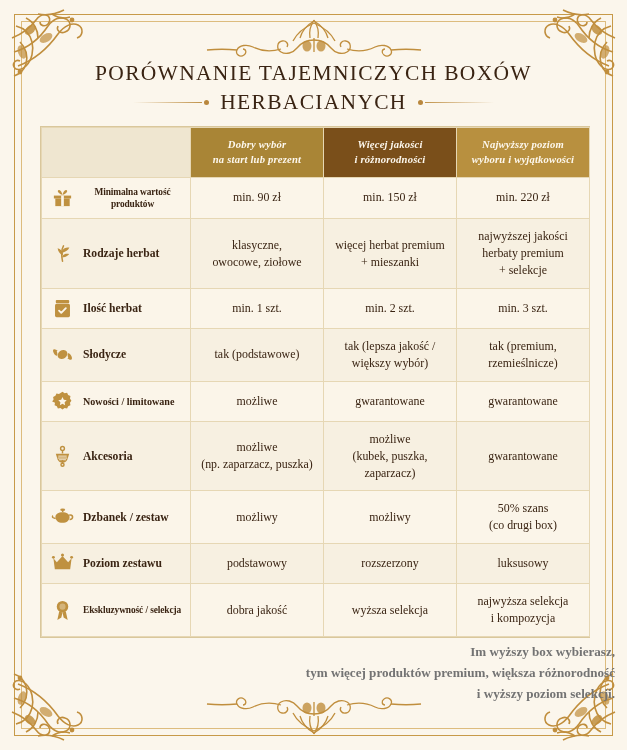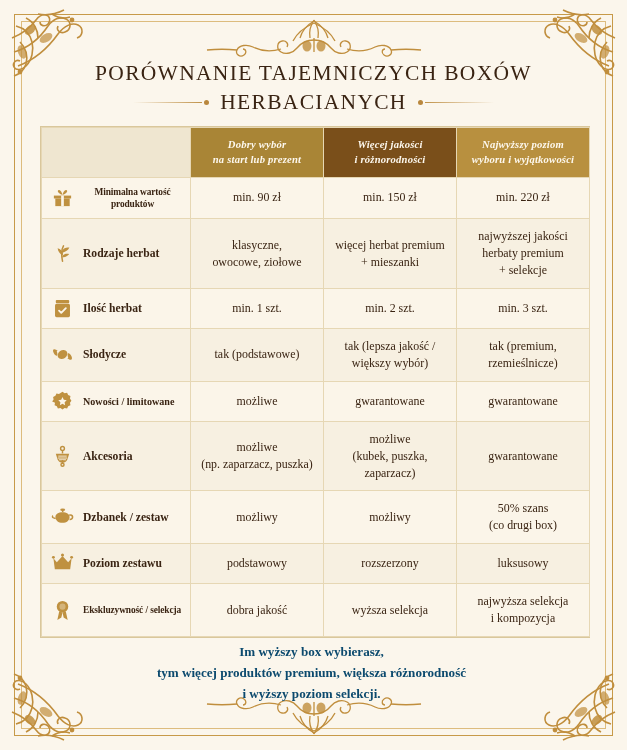--- a/index.html
+++ b/index.html
@@ -110,22 +110,22 @@
   .lbl{font-size:11.6px;font-weight:bold;color:#3a2413;line-height:1.3;}
   .lbl.sm{font-size:9.4px;letter-spacing:-0.1px;}
   .lbl.xs{font-size:10.1px;}
 
   .cell-val{
     font-size:11.9px;color:#3a2413;line-height:1.42;padding:9px 6px;
   }
 
   
   .footer{
-    position:absolute;left:0;right:4px;top:642px;text-align:center;
-    font-size:13.1px;font-weight:bold;color:#0c4a6e;line-height:1.6;
+    position:absolute;left:0;right:12px;top:642px;text-align:right;
+    font-size:13.1px;font-weight:bold;color:#737373;line-height:1.6;
   }
   .footer div{white-space:nowrap;}
 </style>
 </head>
 <body>
 
 <div class="frame"></div>
 
 <div class="corner tl">
   <svg viewBox="0 0 96 96" fill="none" stroke="currentColor" stroke-width="1.6">

